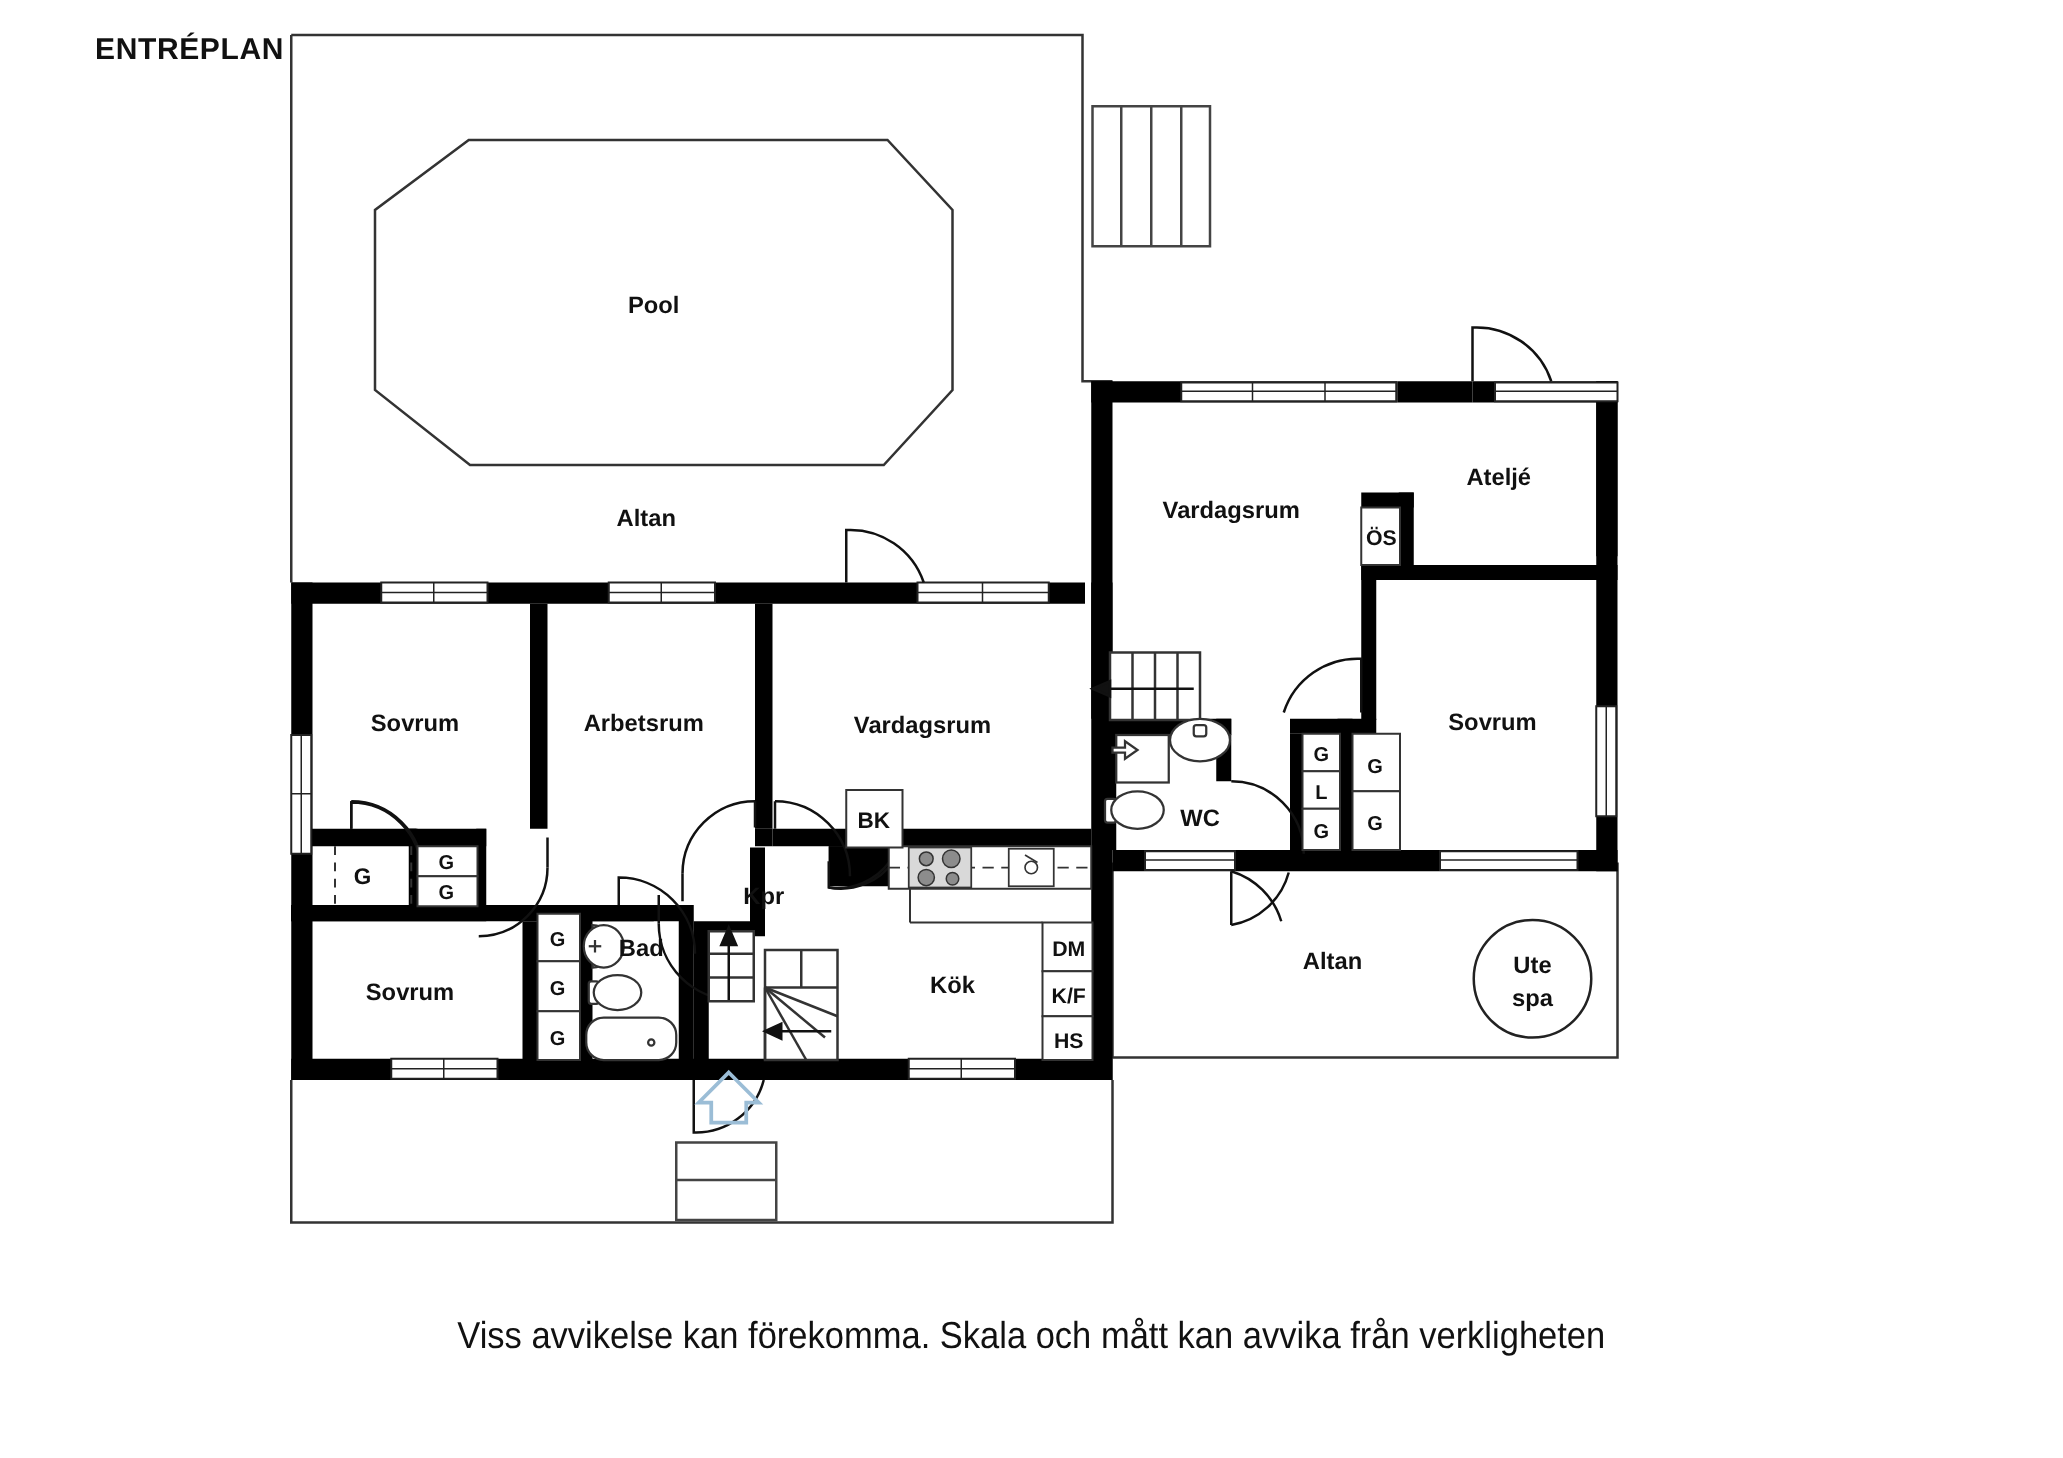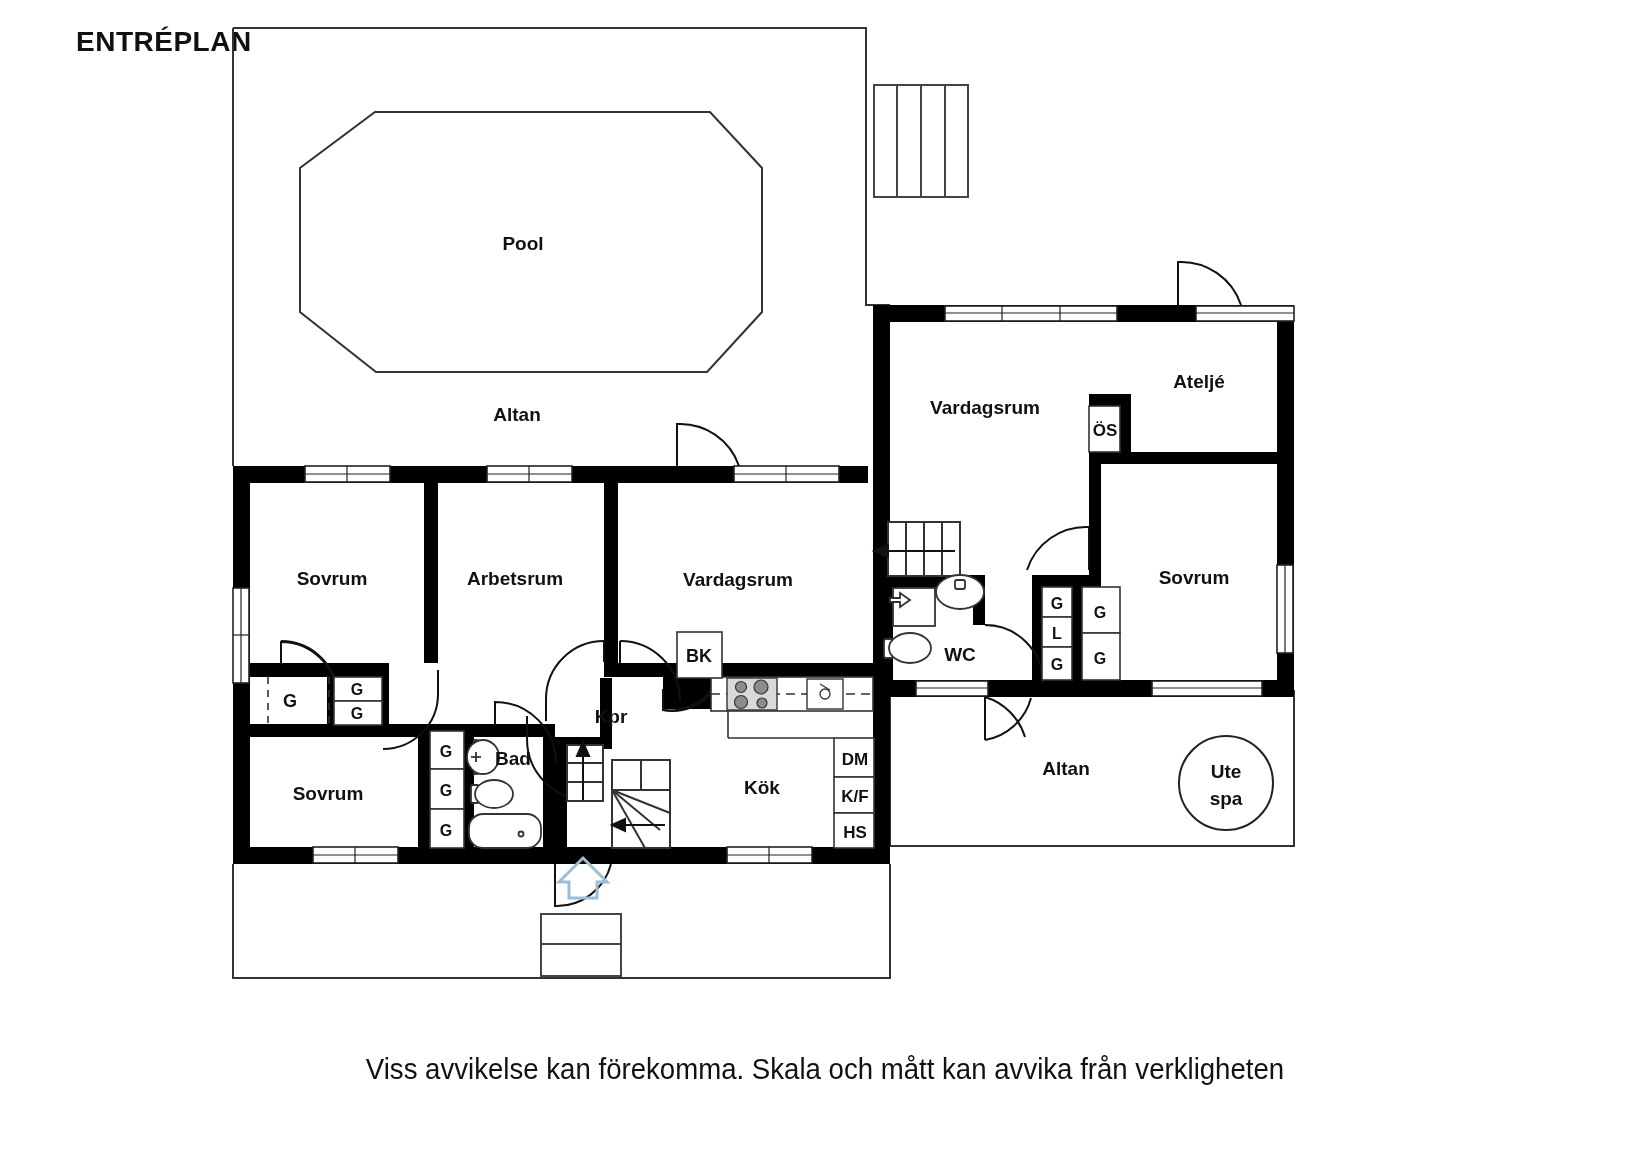--- a/index.html
+++ b/index.html
@@ -1,18 +1,18 @@
 <!DOCTYPE html>
 <html><head>
 <meta charset="utf-8">
 <style>
   html,body{margin:0;padding:0;background:#ffffff;}
   body{width:1650px;height:1166px;font-family:"Liberation Sans",sans-serif;position:relative;overflow:hidden;}
   #plan{position:absolute;left:0;top:0;width:1650px;height:1166px;}
-  .ttl{position:absolute;left:76px;top:26px;font-size:28px;font-weight:bold;letter-spacing:.5px;color:#111;}
+  .ttl{position:absolute;left:76px;top:26px;font-size:24px;font-weight:bold;letter-spacing:.5px;color:#111;}
   .cap{position:absolute;left:0;top:1052px;width:1650px;text-align:center;font-size:30px;color:#111;
        font-family:"Liberation Sans",sans-serif;transform:scaleX(.92);transform-origin:center top;}
   svg text{font-family:"Liberation Sans",sans-serif;font-weight:bold;fill:#111;}
 </style>
 </head>
 <body>
 
 <div class="ttl">ENTRÉPLAN</div>
 
 <svg id="plan" viewBox="0 0 1650 1166" xmlns="http://www.w3.org/2000/svg">

